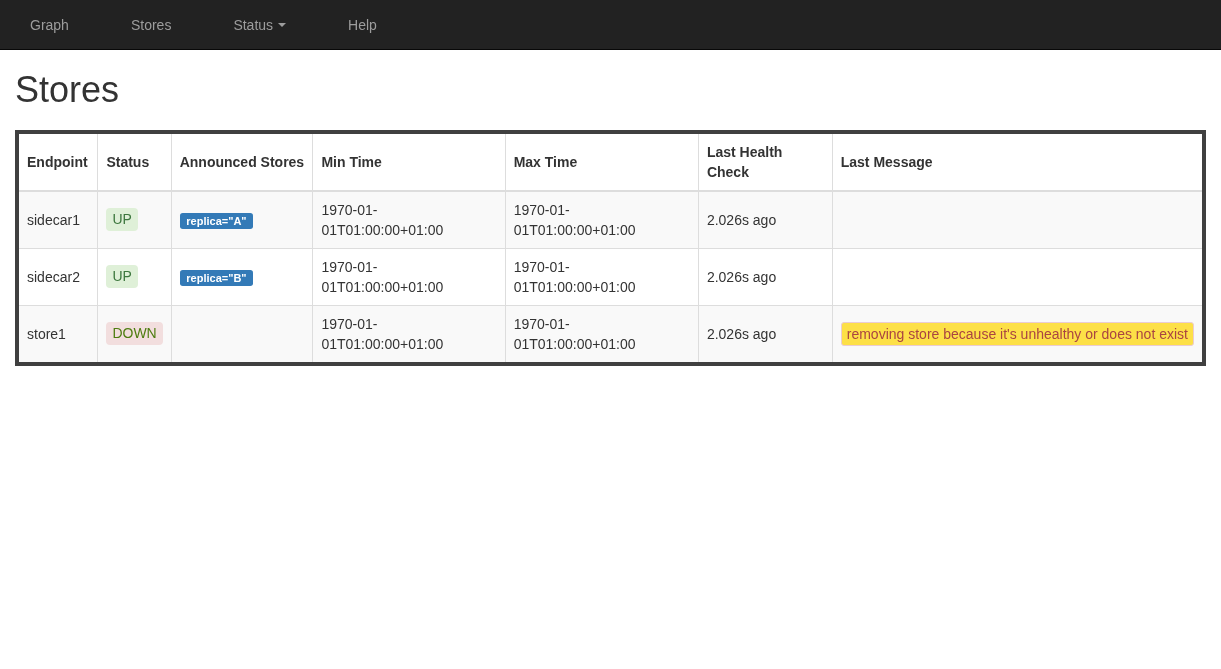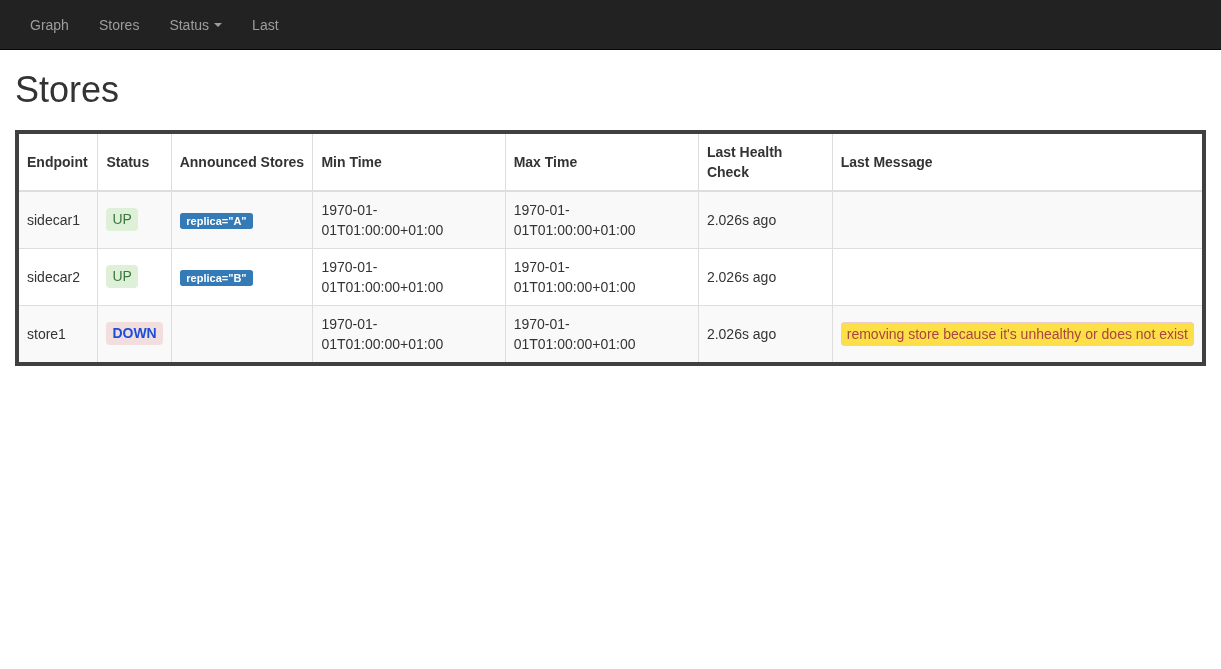--- a/index.html
+++ b/index.html
@@ -42,20 +42,21 @@
     text-decoration: none;
     cursor: pointer;
     white-space: nowrap;
   }
   .nav-links {
     display: flex;
     align-items: stretch;
     list-style: none;
     margin: 0;
     padding: 0;
+    gap: 32px;
   }
   .nav-item {
     display: flex;
     align-items: center;
   }
   .nav-link {
     display: flex;
     align-items: center;
     padding: 15px 15px;
     color: #9d9d9d;
@@ -143,22 +144,21 @@
     line-height: 1.2;
     font-weight: 400;
     white-space: nowrap;
   }
   .badge-status.up {
     background-color: #dff0d8;
     color: #3c763d;
   }
   .badge-status.down {
     background-color: #f2dede;
-    color: #1d4ed8;
-    font-weight: bold;
+    color: #4d7c0f;
   }
   .label-announced {
     display: inline-block;
     padding: .25em .6em;
     font-size: 11px;
     font-weight: bold;
     line-height: 1;
     color: #ffffff;
     text-align: center;
     white-space: nowrap;
@@ -197,21 +197,21 @@
         </a>
       </li>
       <li class="nav-item">
         <a class="nav-link">
           <span>Status</span>
           <span class="caret"></span>
         </a>
       </li>
       <li class="nav-item">
         <a class="nav-link">
-          <span>Last</span>
+          <span>Help</span>
         </a>
       </li>
     </ul>
   </div>
 </nav>
 
 <div class="container">
 
   <h1 class="page-title">Stores</h1>
 

